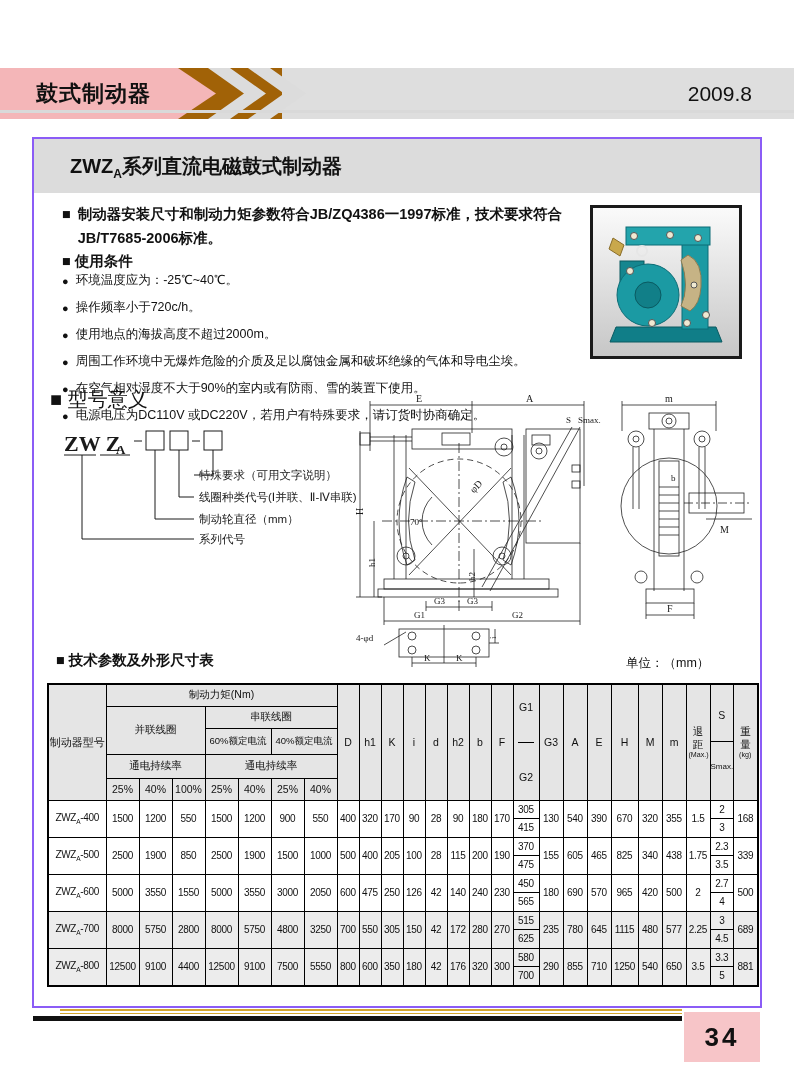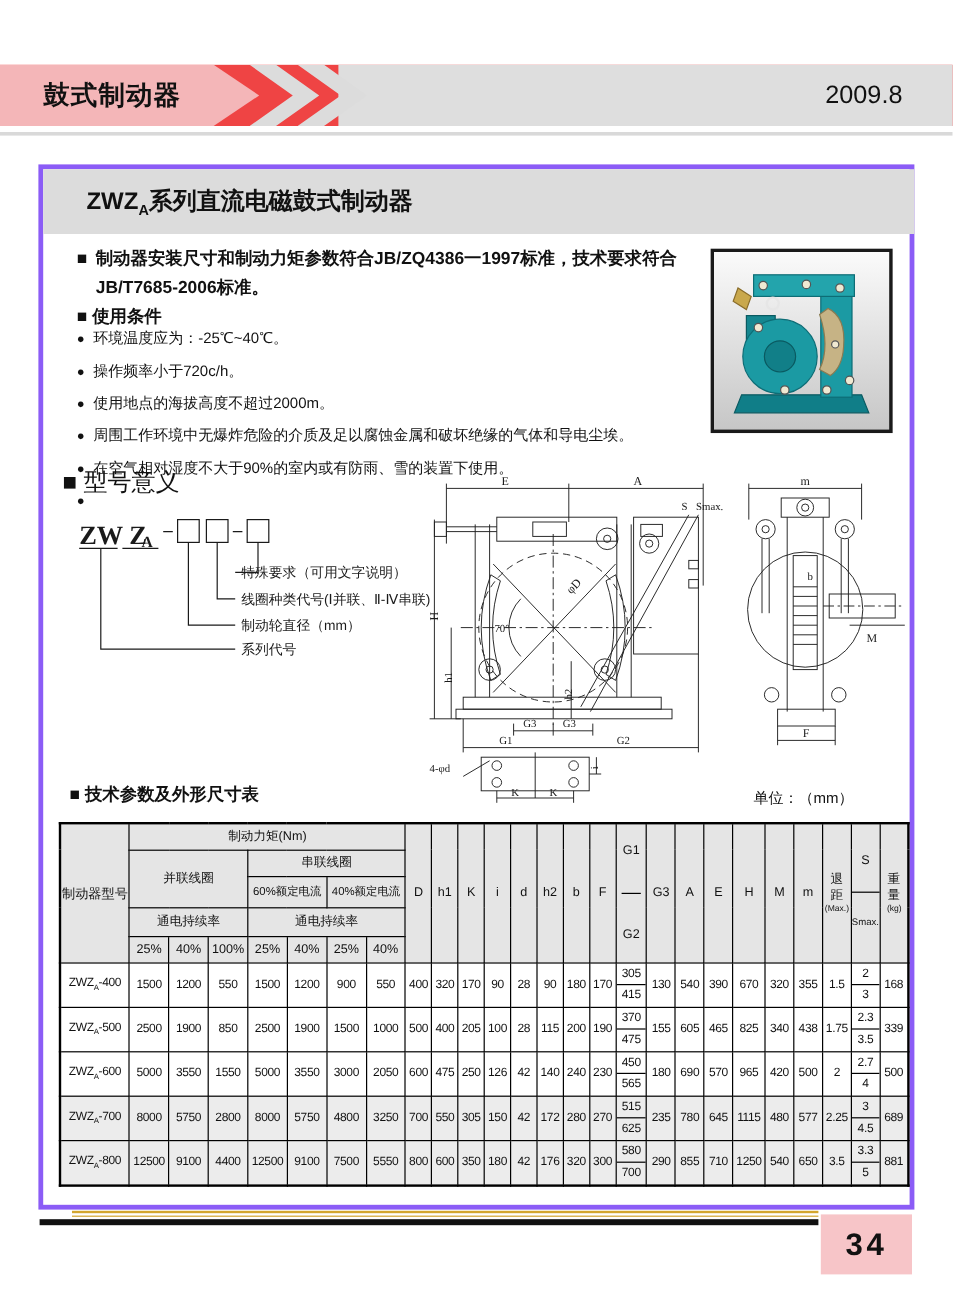--- a/index.html
+++ b/index.html
@@ -1,36 +1,36 @@
 <!DOCTYPE html>
 <html><head>
 <meta charset="utf-8">
 <style>
   * { margin:0; padding:0; box-sizing:border-box; }
   body { background:#fff; }
   .page { position:relative; width:794px; height:1077px; background:#ffffff; overflow:hidden;
           font-family:"Liberation Sans", sans-serif; color:#111; }
 
   
-  .banner { position:absolute; left:0; top:54px; width:794px; height:51px; background:#ef4444; }
+  .banner { position:absolute; left:0; top:68px; width:794px; height:51px; background:#a16207; }
   .banner-gray { position:absolute; left:282px; top:0; right:0; height:100%; background:#dedede; }
   .banner-pink { position:absolute; left:0; top:0; width:216px; height:100%; background:#f4b6b8;
                  clip-path:polygon(0 0, 178px 0, 216px 50%, 178px 100%, 0 100%); }
   .chev { position:absolute; top:0; width:58px; height:100%; background:#dcdcdc;
           clip-path:polygon(0 0, 22px 0, 58px 50%, 22px 100%, 0 100%, 36px 50%); }
   .chev1 { left:208px; } .chev2 { left:248px; }
   .banner-title { position:absolute; left:36px; top:0; height:51px; line-height:51px;
                   font-size:22px; font-weight:bold; letter-spacing:1px; }
   .banner-date { position:absolute; right:42px; top:0; height:61px; line-height:51px;
                  font-size:21px; font-weight:normal; }
   .separator { position:absolute; left:0; top:110px; width:794px; height:3px; background:#d9d9d9; }
 
   
   .content-box { position:absolute; left:32px; top:137px; width:730px; height:871px;
-                 border:4px solid #8b5cf6; background:#fff; }
+                 border:2px solid #8b5cf6; background:#fff; }
   .title-bar { position:absolute; left:0; top:0; width:726px; height:54px; background:#dcdcdc;
                line-height:54px; padding-left:36px; font-size:20px; font-weight:bold; }
   .title-bar sub { font-size:12px; }
 
   .intro { position:absolute; left:28px; top:64px; width:512px; font-size:14.5px; font-weight:bold;
            line-height:1.65; display:flex; gap:7px; }
   .usage-heading { position:absolute; left:28px; top:113px; font-size:14.5px; font-weight:bold; }
   .bullet-list { position:absolute; left:28px; top:134px; width:530px; list-style:none; }
   .bullet-list li { display:flex; gap:7px; font-size:12.5px; margin-bottom:10.5px; line-height:1.25; }
   .bullet-list .dot { font-size:11px; line-height:1.5; }
@@ -124,20 +124,21 @@
       <li>
           <span class="dot">●</span>
           <span>周围工作环境中无爆炸危险的介质及足以腐蚀金属和破坏绝缘的气体和导电尘埃。</span>
         </li>
       <li>
           <span class="dot">●</span>
           <span>在空气相对湿度不大于90%的室内或有防雨、雪的装置下使用。</span>
         </li>
       <li>
           <span class="dot">●</span>
+          <span>电源电压为DC110V 或DC220V，若用户有特殊要求，请订货时协商确定。</span>
         </li>
     </ul>
 
     <div class="photo-frame">
       <svg width="152" height="154" viewBox="0 0 152 154">
         <defs>
           <linearGradient id="pg" x1="0" y1="0" x2="0" y2="1">
             <stop offset="0" stop-color="#fbfbfb"></stop>
               <stop offset="1" stop-color="#c6c6c6"></stop>
           </linearGradient>

